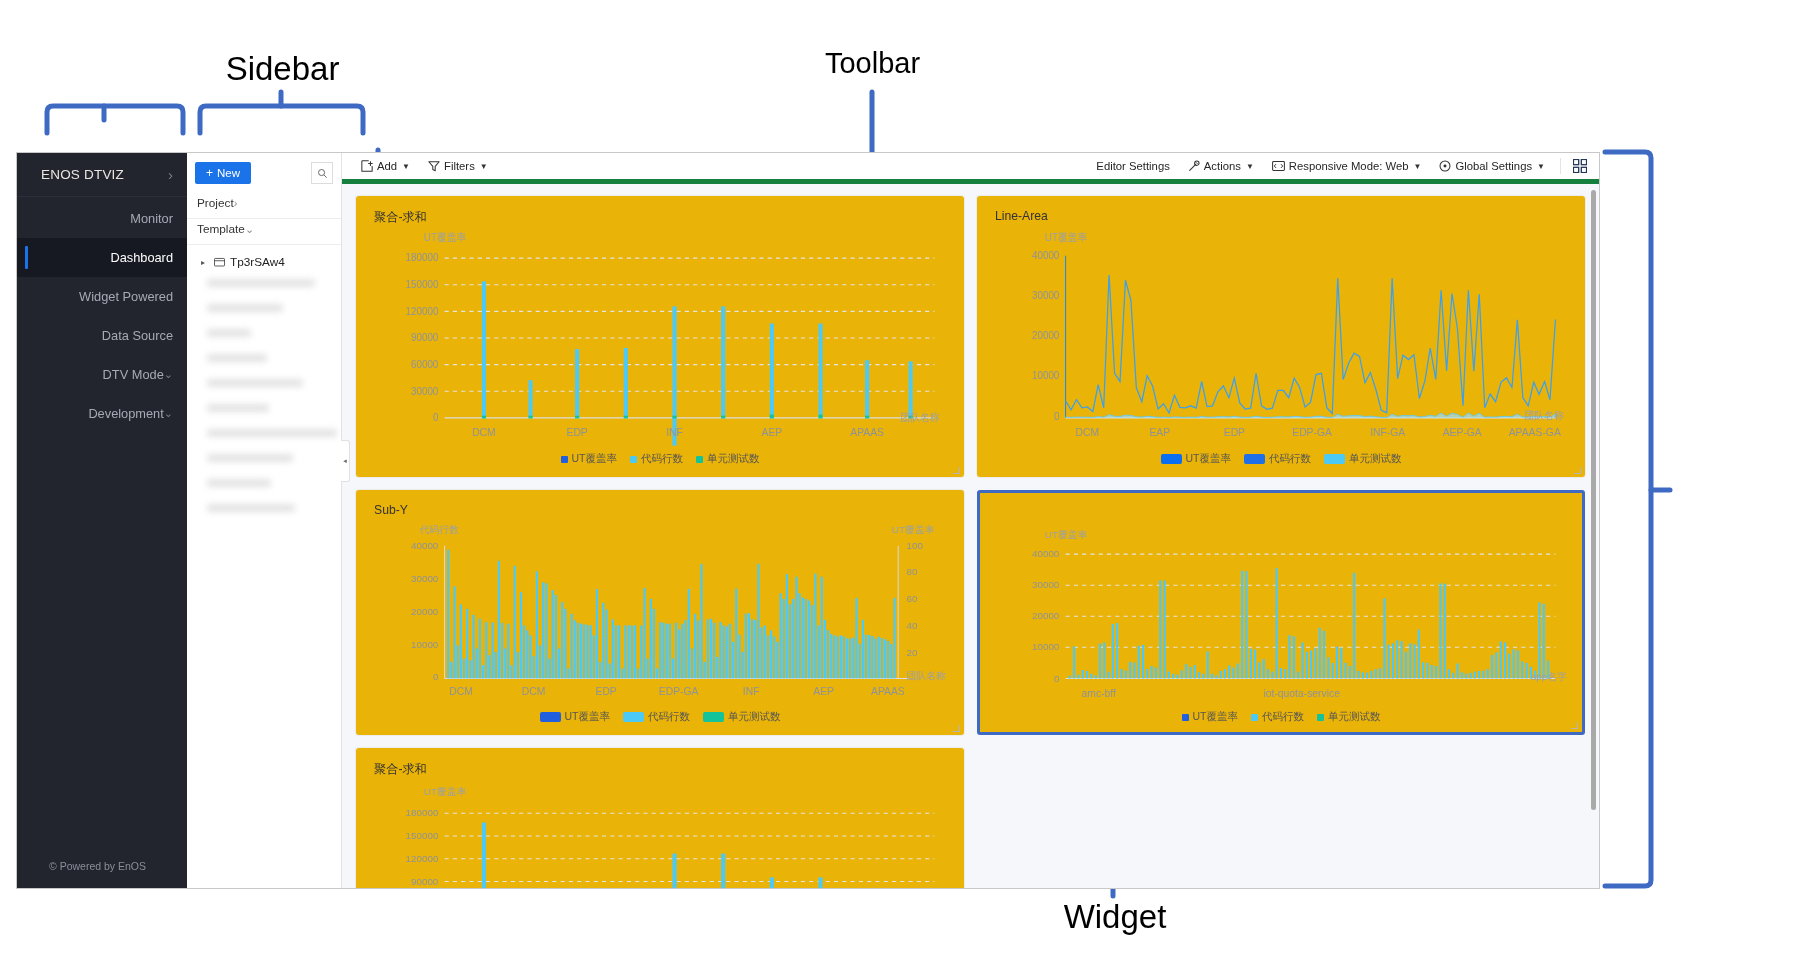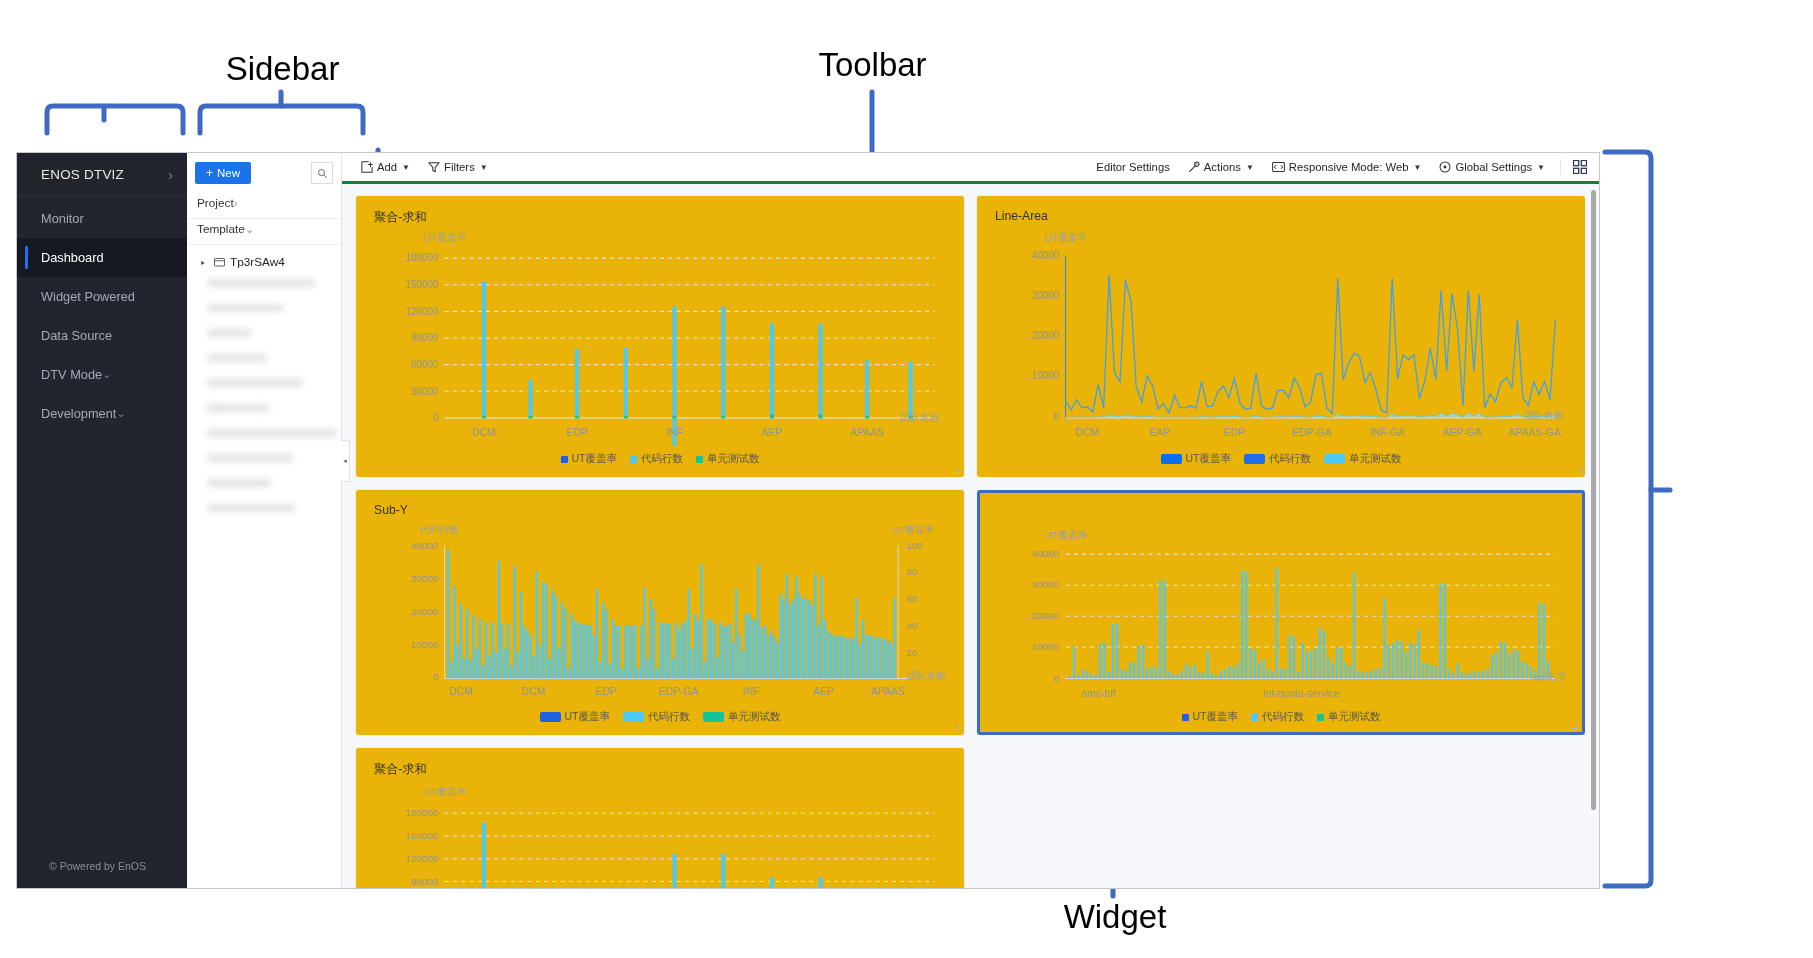--- a/index.html
+++ b/index.html
@@ -49,21 +49,21 @@
   }
   .nav-brand-text {
     color: #e9e6df; font-size: 13.5px; font-weight: 400; letter-spacing: .2px;
   }
   .nav-brand-chev { color: #7b7f8c; font-size: 15px; line-height: 1; }
   .nav-items { padding-top: 2px; flex: 1; }
   .nav-item {
     height: 39px; display: flex; align-items: center;
     padding-left: 24px; padding-right: 14px;
     color: #a7aab4; font-size: 12.8px; position: relative;
-    justify-content: flex-start;
+    justify-content: flex-end;
   }
   .nav-item.active { background: #171922; color: #ffffff; }
   .nav-item.active::before {
     content: ""; position: absolute; left: 8px; top: 8px;
     width: 3px; height: 23px; background: #1a73e8; border-radius: 1px;
   }
   .nav-item .chev { color: #7b7f8c; font-size: 11px; }
   .nav-footer {
     color: #8b8e98; font-size: 10.5px; padding: 0 0 16px 32px;
   }
@@ -116,21 +116,21 @@
   }
 
   
   .editor {
     flex: 1; height: 100%; background: #f5f7fa;
     display: flex; flex-direction: column; position: relative;
     min-width: 0;
   }
   .toolbar {
     height: 31px; min-height: 31px; background: #fff;
-    border-bottom: 3px solid #15803d;
+    border-bottom: 5px solid #15803d;
     display: flex; align-items: center; justify-content: space-between;
     padding: 0 6px 0 10px;
   }
   .tb-left, .tb-right { display: flex; align-items: center; }
   .tb-btn {
     display: inline-flex; align-items: center; gap: 4px;
     font-size: 11.3px; color: #262626; padding: 3px 9px; cursor: pointer;
     white-space: nowrap;
   }
   .tb-btn .caret { font-size: 8px; color: #333; margin-left: 1px; }
@@ -194,21 +194,21 @@
 
     <path d="M1605 152 L1645 152 Q1651 152 1651 158 L1651 490 M1651 490 L1651 880 Q1651 886 1645 886 L1605 886" fill="none" stroke="#3f6ac4" stroke-width="5" stroke-linecap="round"></path>
     <path d="M1651 490 L1670 490" stroke="#3f6ac4" stroke-width="5" stroke-linecap="round"></path>
 
     <path d="M1113 758 L1113 896" stroke="#3f6ac4" stroke-width="5" stroke-linecap="round"></path>
   </svg>
 
 
   <div class="anno-label" style="left:200px; top:50px; width:165px; font-size:33px;">Sidebar</div>
 
-  <div class="anno-label" style="left:790px; top:46px; width:165px; font-size:33px;">Toolbar</div>
+  <div class="anno-label" style="left:790px; top:46px; width:165px; font-size:29px;">Toolbar</div>
 
 
   <div class="anno-label" style="left:1030px; top:898px; width:170px; font-size:33px;">Widget</div>
 
   <div class="app-window">
 
     <div class="nav-pane">
       <div class="nav-brand">
         <span class="nav-brand-text">ENOS DTVIZ</span>
         <span class="nav-brand-chev">›</span>

